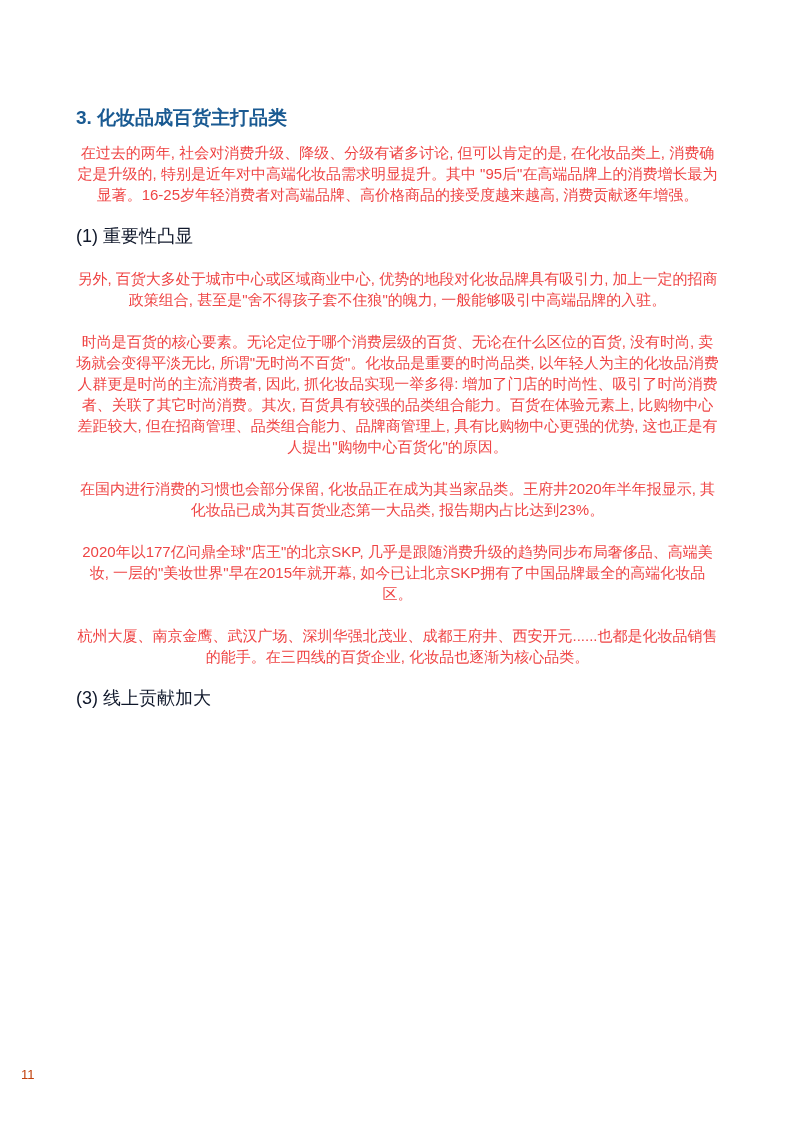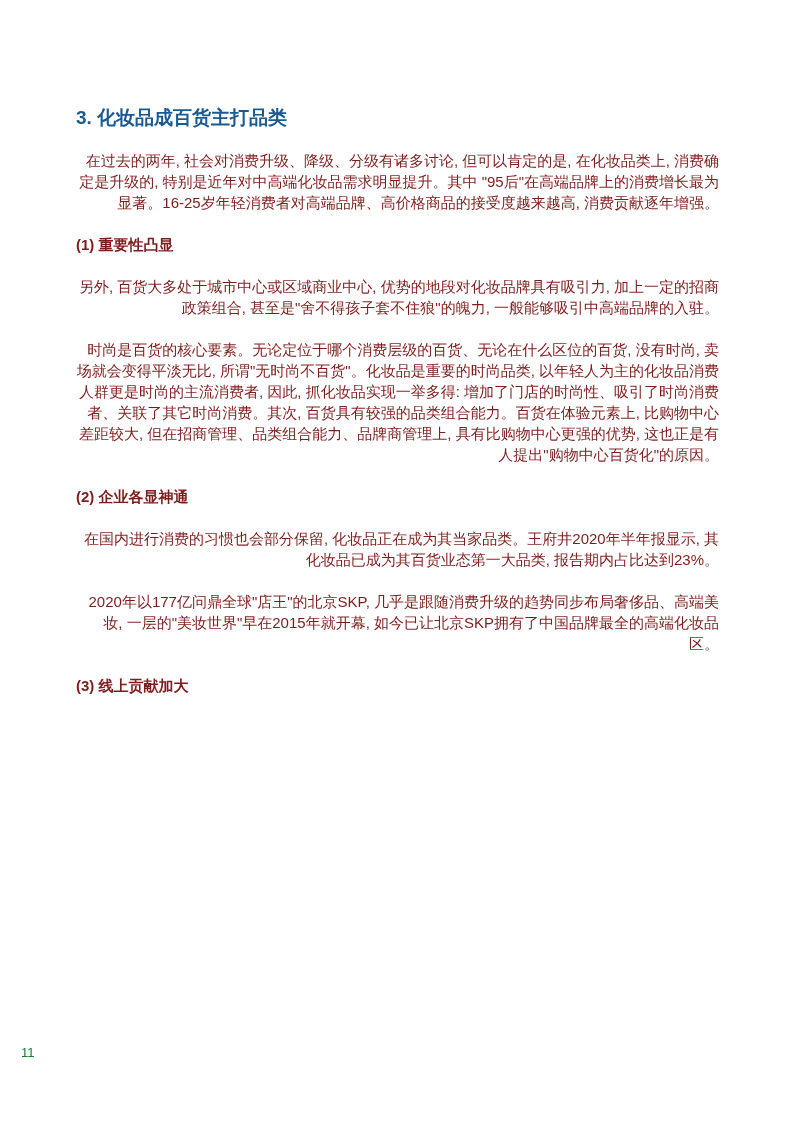--- a/index.html
+++ b/index.html
@@ -19,57 +19,57 @@
     position: absolute;
     left: 76px;
     top: 106px;
     width: 643px;
   }
   .doc-h1 {
     font-size: 19px;
     line-height: 24px;
     font-weight: bold;
     color: #1A5A92;
-    margin: 0 0 20px 0;
+    margin: 0 0 12px 0;
     white-space: pre-wrap;
   }
   .doc-h2 {
-    font-size: 15px;
+    font-size: 18px;
     line-height: 21px;
-    font-weight: bold;
-    color: #7f1d1d;
+    font-weight: normal;
+    color: #0f172a;
     margin: 0 0 21px 0;
     white-space: pre-wrap;
   }
   .doc-p {
     font-size: 15px;
     line-height: 21px;
-    color: #7f1d1d;
+    color: #ef4444;
     margin: 0 0 21px 0;
     white-space: pre-wrap;
-    text-align: right;
+    text-align: center;
   }
   .page-number {
     position: absolute;
     left: 21px;
-    top: 1045px;
+    top: 1067px;
     font-size: 13px;
     line-height: 16px;
-    color: #15803d;
+    color: #c2410c;
   }
 </style>
 </head>
 <body>
 
 <div class="page">
   <div class="content">
     <h1 class="doc-h1">3. 化妆品成百货主打品类</h1>
     <p class="doc-p">在过去的两年, 社会对消费升级、降级、分级有诸多讨论, 但可以肯定的是, 在化妆品类上, 消费确定是升级的, 特别是近年对中高端化妆品需求明显提升。其中 "95后"在高端品牌上的消费增长最为显著。16-25岁年轻消费者对高端品牌、高价格商品的接受度越来越高, 消费贡献逐年增强。</p>
     <h2 class="doc-h2">(1) 重要性凸显</h2>
     <p class="doc-p">另外, 百货大多处于城市中心或区域商业中心, 优势的地段对化妆品牌具有吸引力, 加上一定的招商政策组合, 甚至是"舍不得孩子套不住狼"的魄力, 一般能够吸引中高端品牌的入驻。</p>
     <p class="doc-p">时尚是百货的核心要素。无论定位于哪个消费层级的百货、无论在什么区位的百货, 没有时尚, 卖场就会变得平淡无比, 所谓"无时尚不百货"。化妆品是重要的时尚品类, 以年轻人为主的化妆品消费人群更是时尚的主流消费者, 因此, 抓化妆品实现一举多得: 增加了门店的时尚性、吸引了时尚消费者、关联了其它时尚消费。其次, 百货具有较强的品类组合能力。百货在体验元素上, 比购物中心差距较大, 但在招商管理、品类组合能力、品牌商管理上, 具有比购物中心更强的优势, 这也正是有人提出"购物中心百货化"的原因。</p>
-    <h2 class="doc-h2">(2) 企业各显神通</h2>
     <p class="doc-p">在国内进行消费的习惯也会部分保留, 化妆品正在成为其当家品类。王府井2020年半年报显示, 其化妆品已成为其百货业态第一大品类, 报告期内占比达到23%。</p>
     <p class="doc-p">2020年以177亿问鼎全球"店王"的北京SKP, 几乎是跟随消费升级的趋势同步布局奢侈品、高端美妆, 一层的"美妆世界"早在2015年就开幕, 如今已让北京SKP拥有了中国品牌最全的高端化妆品区。</p>
+    <p class="doc-p">杭州大厦、南京金鹰、武汉广场、深圳华强北茂业、成都王府井、西安开元......也都是化妆品销售的能手。在三四线的百货企业, 化妆品也逐渐为核心品类。</p>
     <h2 class="doc-h2">(3) 线上贡献加大</h2>
   </div>
   <div class="page-number">11</div>
 </div>
 
 </body></html>

